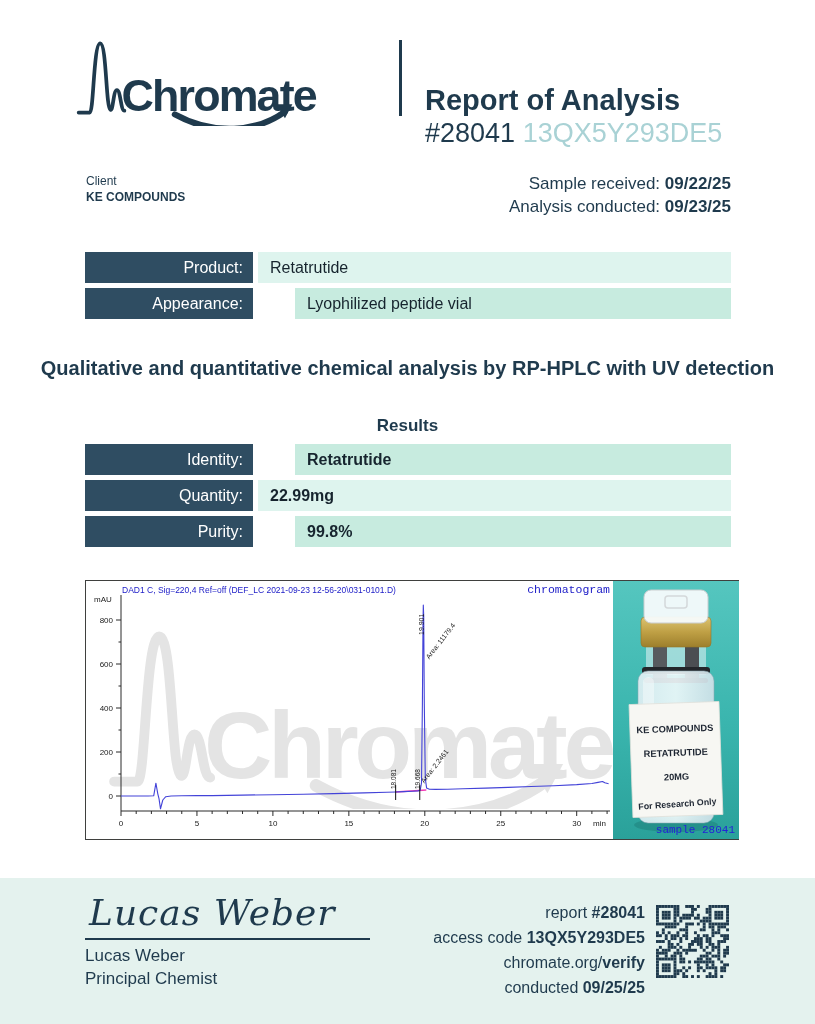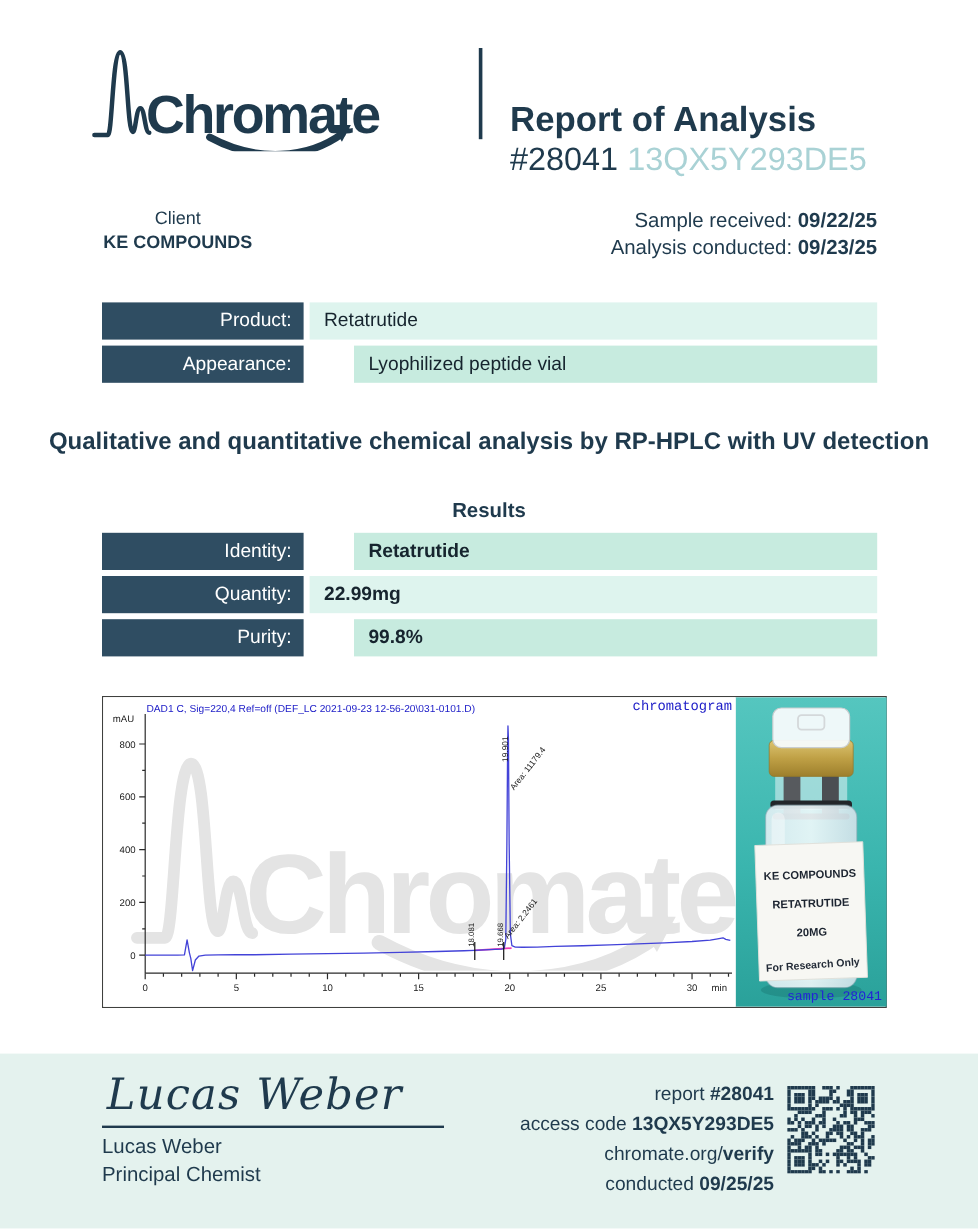--- a/index.html
+++ b/index.html
@@ -22,21 +22,21 @@
   
   .logo{position:absolute;left:74px;top:30px;color:var(--navy);}
   .divider{position:absolute;left:399px;top:40px;width:2.5px;height:76px;background:var(--navy);}
   .title-block{position:absolute;left:425px;top:40px;line-height:1.12;margin-top:44px;}
   .title-block h1{margin:0;font-size:29px;font-weight:bold;color:var(--navy);}
   .title-line2{font-size:27px;margin-top:2px;}
   .title-line2 .num{color:var(--navy);}
   .title-line2 .code{color:var(--pale-code);}
 
   
-  .client{position:absolute;left:86px;top:173px;font-size:15px;line-height:1.35;text-align:center;}
+  .client{position:absolute;left:86px;top:173px;font-size:12px;line-height:1.35;}
   .client .name{font-weight:bold;}
   .dates{position:absolute;right:84px;top:173px;font-size:17px;line-height:1.35;text-align:right;}
   .dates b{font-weight:bold;}
 
   
   .ptable{position:absolute;left:85px;width:646px;}
   .ptable.products{top:252px;}
   .ptable.results-table{top:444px;}
   .trow{display:flex;margin-bottom:5px;height:31px;}
   .tlabel{width:168px;background:var(--cell-navy);color:#fff;display:flex;align-items:center;justify-content:flex-end;padding-right:10px;font-size:16px;flex:none;}

